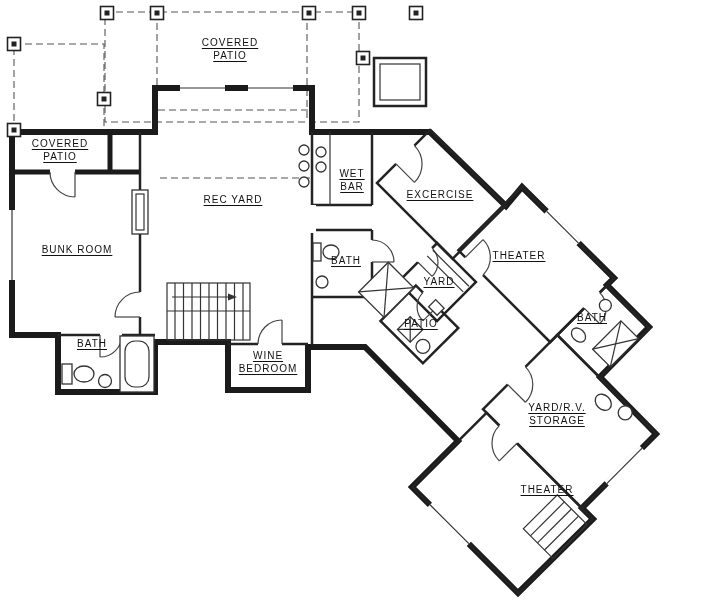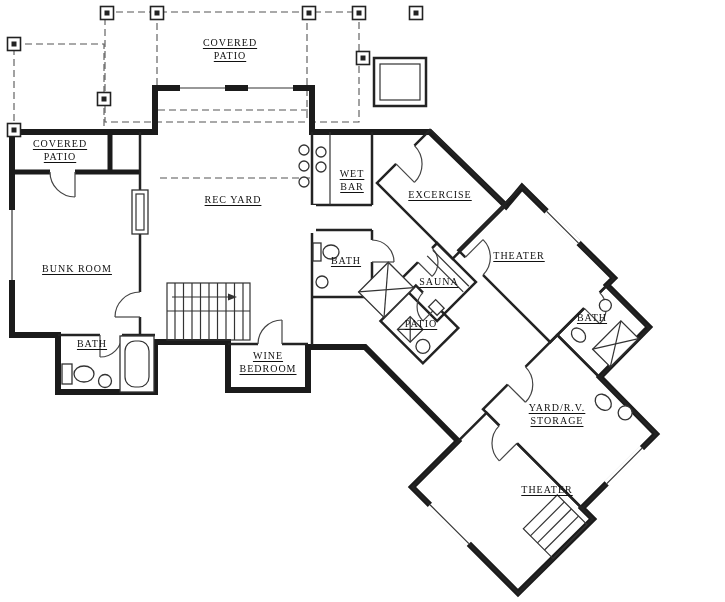--- a/index.html
+++ b/index.html
@@ -1,17 +1,17 @@
 <!DOCTYPE html>
 <html><head>
 <meta charset="utf-8">
 <style>
   html,body{margin:0;padding:0;background:#ffffff;}
   .plan{position:relative;width:725px;height:602px;background:#fff;overflow:hidden;
-        font-family:Liberation Serif, serif;}
+        font-family:Liberation Sans, sans-serif;}
   .plan svg{position:absolute;left:0;top:0;}
   
   .wx{stroke:#1b1b1b;stroke-width:6;fill:none;stroke-linejoin:miter;}
   .wt{stroke:#1b1b1b;stroke-width:5;fill:none;}
   .wi{stroke:#232323;stroke-width:2.5;fill:none;}
   .thin{stroke:#333;stroke-width:1.2;fill:none;}
   .dash{stroke:#555;stroke-width:1.1;fill:none;stroke-dasharray:7 4;}
   .fix{stroke:#333;stroke-width:1.3;fill:#fff;}
   .gap{fill:#fff;stroke:none;}
   .door{stroke:#444;stroke-width:1.2;fill:none;}
@@ -273,28 +273,28 @@
   <div class="room-label" style="left:352px;top:167px">
     <span class="line">WET</span>
     <span class="line">BAR</span>
   </div>
   <div class="room-label" style="left:440px;top:188px">
     <span class="line">EXCERCISE</span>
   </div>
   <div class="room-label" style="left:519px;top:249px">
     <span class="line">THEATER</span>
   </div>
-  <div class="room-label" style="left:77px;top:262px">
+  <div class="room-label" style="left:77px;top:243px">
     <span class="line">BUNK ROOM</span>
   </div>
   <div class="room-label" style="left:346px;top:254px">
     <span class="line">BATH</span>
   </div>
   <div class="room-label" style="left:439px;top:275px">
-    <span class="line">SAUNA</span>
+    <span class="line">YARD</span>
   </div>
   <div class="room-label" style="left:421px;top:317px">
     <span class="line">PATIO</span>
   </div>
   <div class="room-label" style="left:592px;top:311px">
     <span class="line">BATH</span>
   </div>
   <div class="room-label" style="left:92px;top:337px">
     <span class="line">BATH</span>
   </div>

